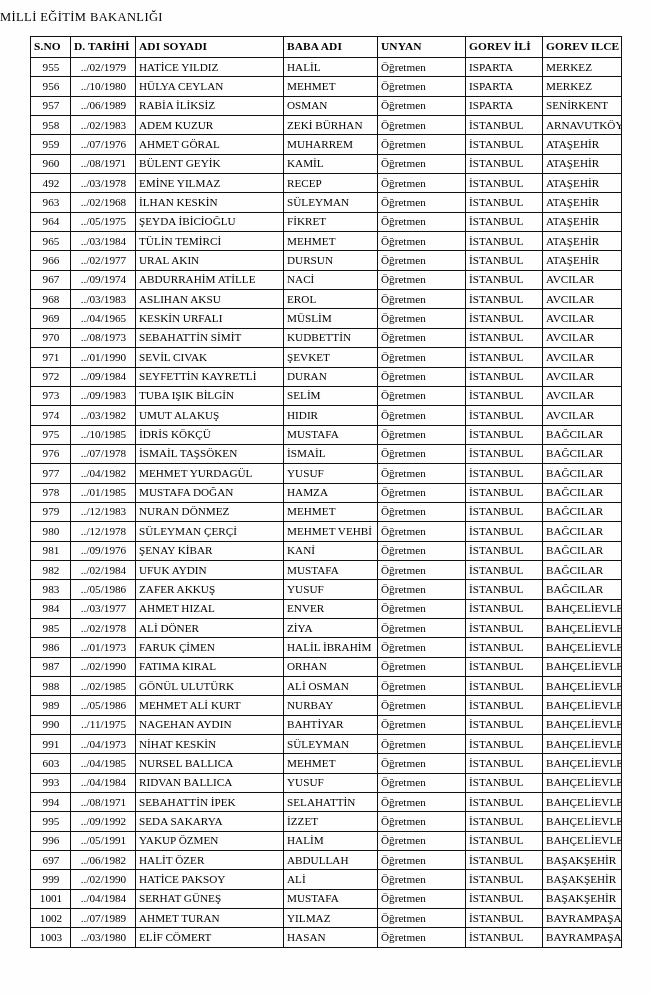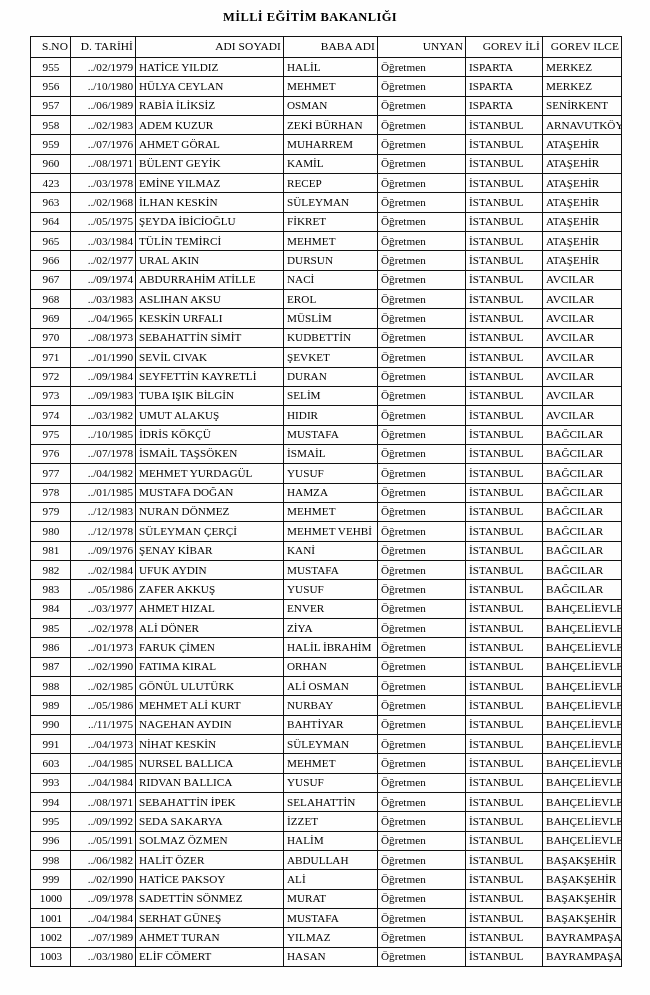--- a/index.html
+++ b/index.html
@@ -19,23 +19,22 @@
     width: 650px;
     height: 995px;
     position: relative;
     background: #fefefe;
   }
   .doc-title {
     position: absolute;
     top: 10px;
     left: 0;
     width: 620px;
-    text-align: center;
     font-size: 12.5px;
-    font-weight: bold;
+    font-weight: normal;
     letter-spacing: 0.4px;
     font-family: "Liberation Serif", "DejaVu Serif", serif;
   }
   .table-wrap {
     position: absolute;
     top: 36px;
     left: 30px;
     width: 591px;
   }
   table.reg {
@@ -49,41 +48,41 @@
     padding: 0 2px 0 3px;
     font-size: 11.2px;
     line-height: 1;
     height: 18.35px;
     vertical-align: middle;
     white-space: nowrap;
     overflow: hidden;
     font-family: "Liberation Serif", "DejaVu Serif", serif;
   }
   table.reg thead th {
-    font-weight: normal;
+    font-weight: bold;
     font-size: 11.4px;
     letter-spacing: 0.1px;
     height: 20px;
-    text-align: right;
+    text-align: left;
   }
   
   col.c-sno    { width: 40px; }
   col.c-date   { width: 65px; }
   col.c-name   { width: 148px; }
   col.c-father { width: 94px; }
   col.c-title  { width: 88px; }
   col.c-city   { width: 77px; }
   col.c-dist   { width: 79px; }
 
   td.sno {
     text-align: center;
     font-size: 11px;
   }
   td.date {
-    text-align: right;
+    text-align: center;
     font-size: 10.8px;
     margin-left: 44px;
   }
   td.unvan {
     font-size: 10px;
   }
   td.name, td.father, td.city, td.dist {
     font-size: 11.2px;
   }
   td.dist { font-size: 11px; }
@@ -166,21 +165,21 @@
           <tr>
             <td class="sno">960</td>
             <td class="date">../08/1971</td>
             <td class="name">BÜLENT GEYİK</td>
             <td class="father">KAMİL</td>
             <td class="unvan">Öğretmen</td>
             <td class="city">İSTANBUL</td>
             <td class="dist">ATAŞEHİR</td>
           </tr>
           <tr>
-            <td class="sno">423</td>
+            <td class="sno">492</td>
             <td class="date">../03/1978</td>
             <td class="name">EMİNE YILMAZ</td>
             <td class="father">RECEP</td>
             <td class="unvan">Öğretmen</td>
             <td class="city">İSTANBUL</td>
             <td class="dist">ATAŞEHİR</td>
           </tr>
           <tr>
             <td class="sno">963</td>
             <td class="date">../02/1968</td>
@@ -474,49 +473,40 @@
             <td class="date">../09/1992</td>
             <td class="name">SEDA SAKARYA</td>
             <td class="father">İZZET</td>
             <td class="unvan">Öğretmen</td>
             <td class="city">İSTANBUL</td>
             <td class="dist">BAHÇELİEVLER</td>
           </tr>
           <tr>
             <td class="sno">996</td>
             <td class="date">../05/1991</td>
-            <td class="name">SOLMAZ ÖZMEN</td>
+            <td class="name">YAKUP ÖZMEN</td>
             <td class="father">HALİM</td>
             <td class="unvan">Öğretmen</td>
             <td class="city">İSTANBUL</td>
             <td class="dist">BAHÇELİEVLER</td>
           </tr>
           <tr>
-            <td class="sno">998</td>
+            <td class="sno">697</td>
             <td class="date">../06/1982</td>
             <td class="name">HALİT ÖZER</td>
             <td class="father">ABDULLAH</td>
             <td class="unvan">Öğretmen</td>
             <td class="city">İSTANBUL</td>
             <td class="dist">BAŞAKŞEHİR</td>
           </tr>
           <tr>
             <td class="sno">999</td>
             <td class="date">../02/1990</td>
             <td class="name">HATİCE PAKSOY</td>
             <td class="father">ALİ</td>
-            <td class="unvan">Öğretmen</td>
-            <td class="city">İSTANBUL</td>
-            <td class="dist">BAŞAKŞEHİR</td>
-          </tr>
-          <tr>
-            <td class="sno">1000</td>
-            <td class="date">../09/1978</td>
-            <td class="name">SADETTİN SÖNMEZ</td>
-            <td class="father">MURAT</td>
             <td class="unvan">Öğretmen</td>
             <td class="city">İSTANBUL</td>
             <td class="dist">BAŞAKŞEHİR</td>
           </tr>
           <tr>
             <td class="sno">1001</td>
             <td class="date">../04/1984</td>
             <td class="name">SERHAT GÜNEŞ</td>
             <td class="father">MUSTAFA</td>
             <td class="unvan">Öğretmen</td>

